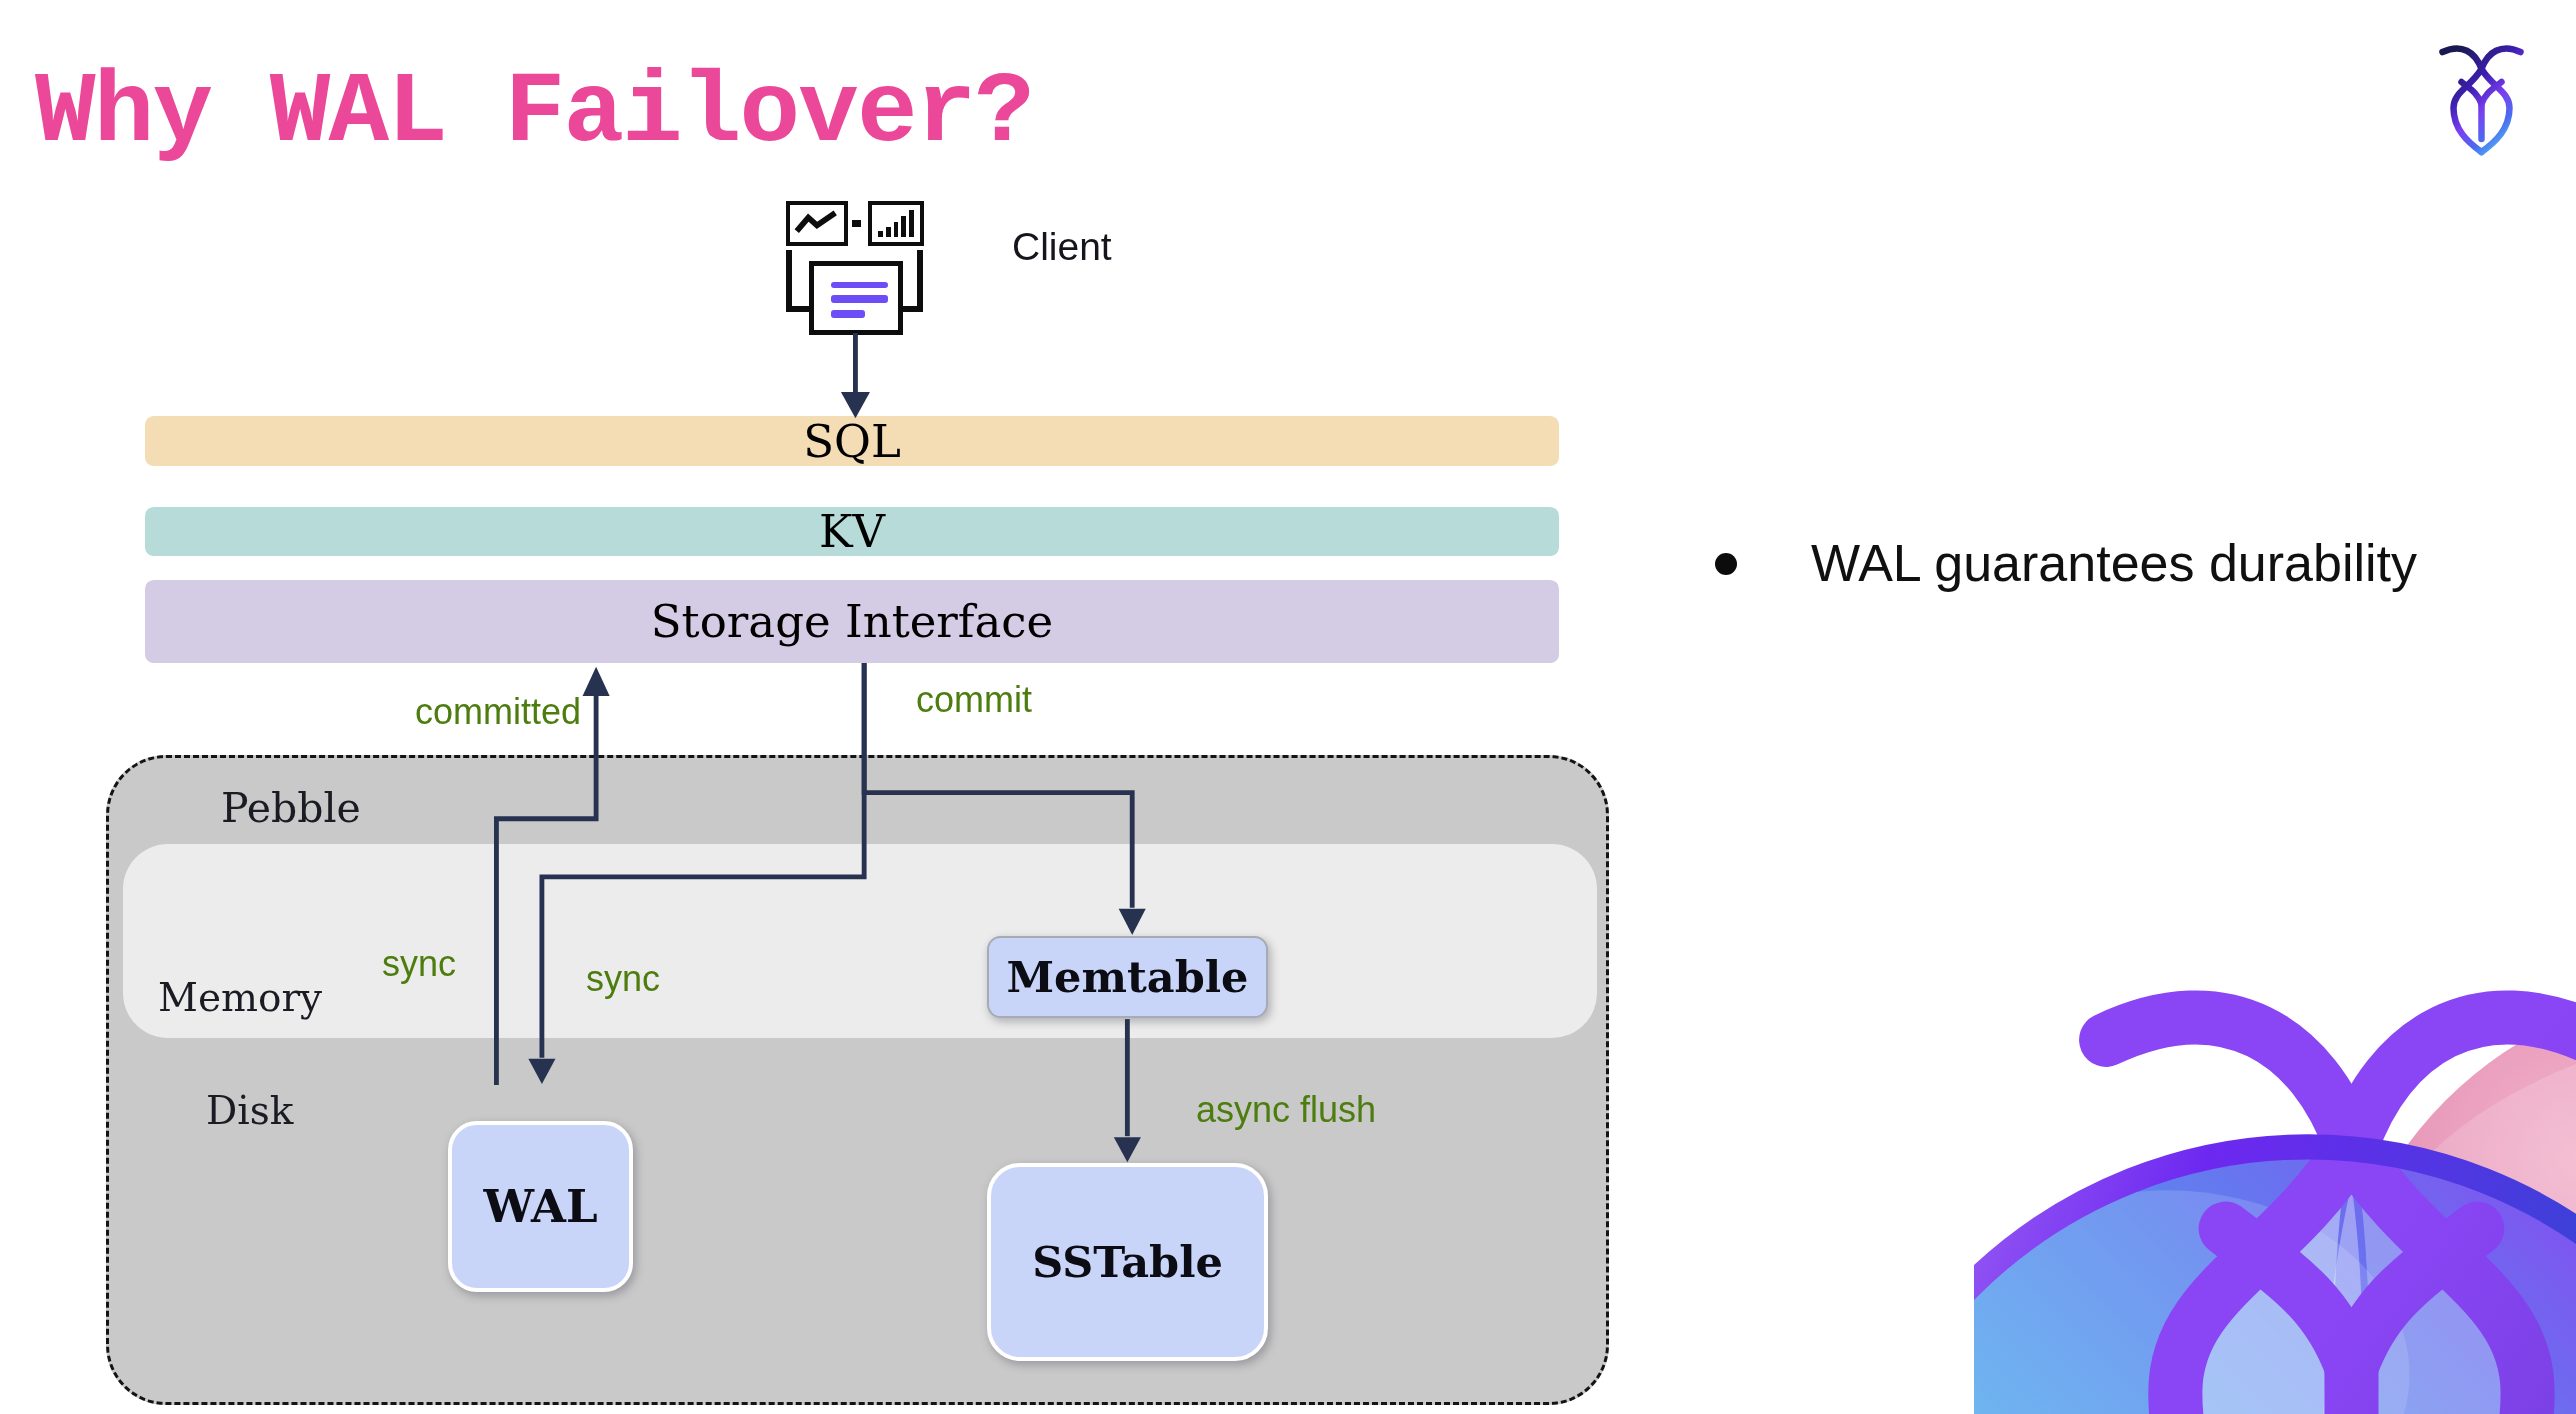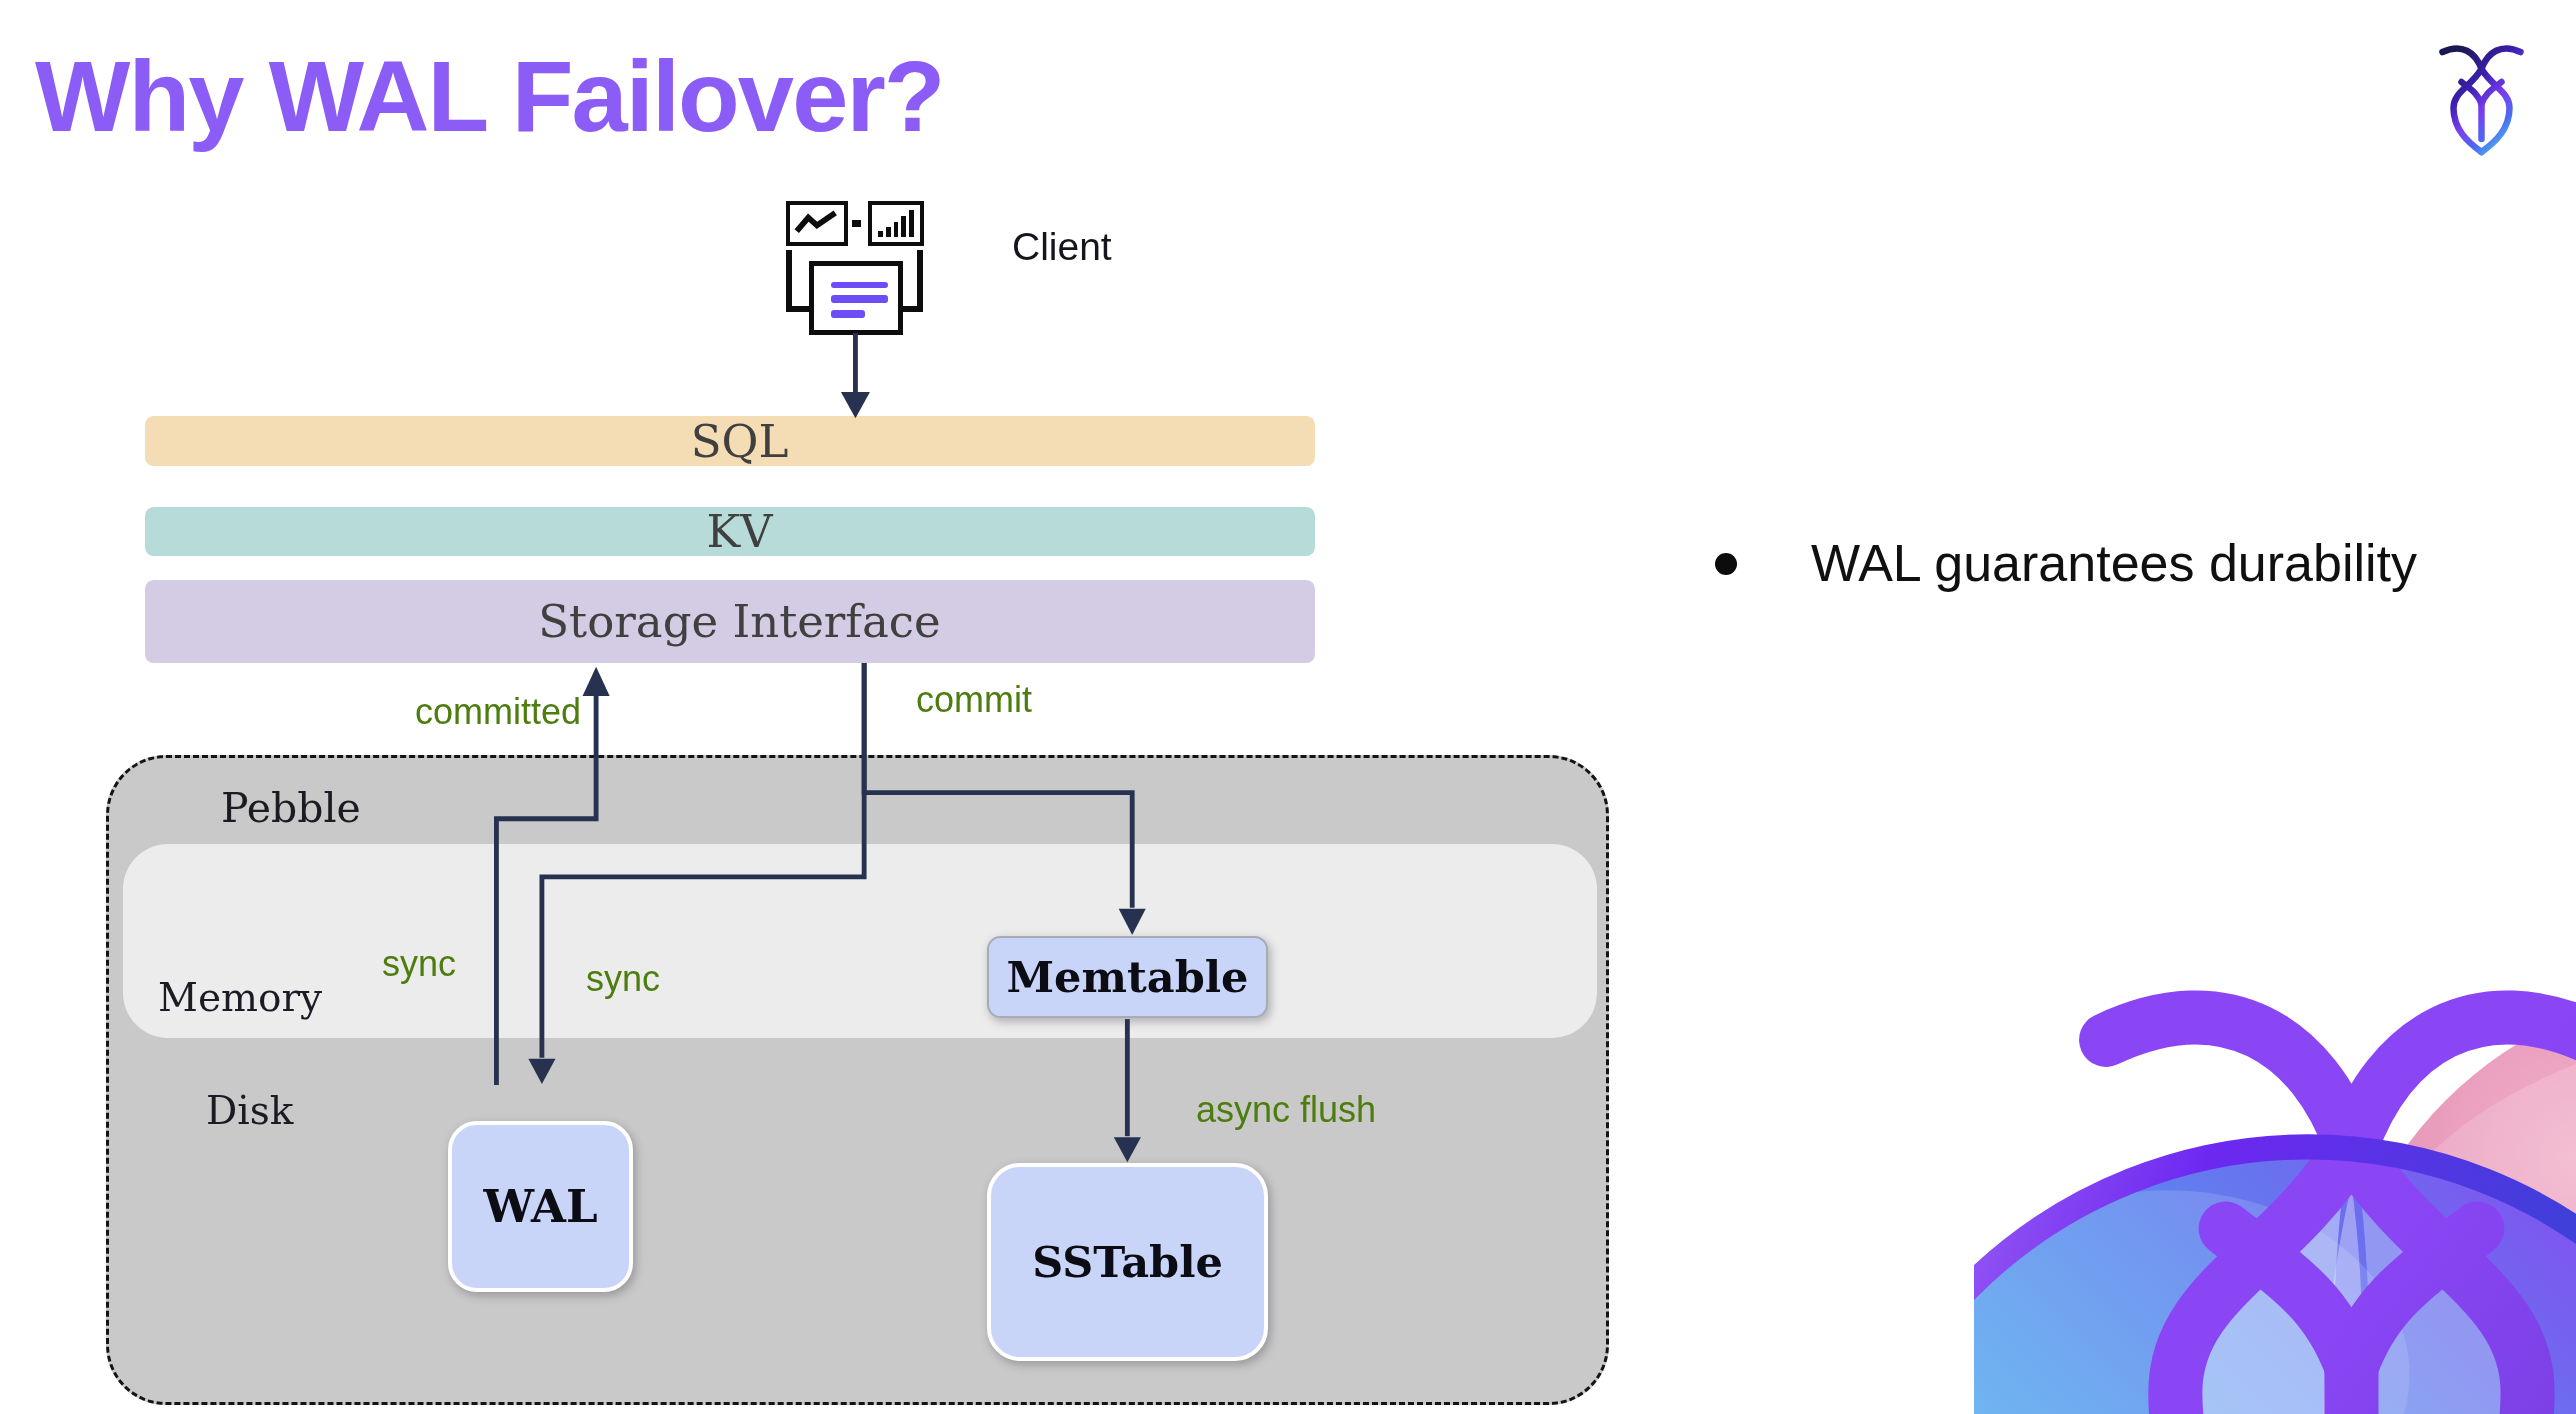--- a/index.html
+++ b/index.html
@@ -1,38 +1,38 @@
 <!DOCTYPE html>
 <html><head>
 <meta charset="utf-8">
 <style>
   html,body{margin:0;padding:0;background:#ffffff;}
   .slide{position:relative;width:2576px;height:1415px;background:#fff;overflow:hidden;
          font-family:"Liberation Sans",sans-serif;color:#111;}
 
   
-  .title{position:absolute;left:35px;top:39px;font-size:101px;font-weight:bold;
-         letter-spacing:-1.9px;color:#8b5cf6;white-space:nowrap;}
+  .title{position:absolute;left:35px;top:56px;font-size:101px;font-weight:bold;
+         letter-spacing:-1.9px;color:#ec4899;white-space:nowrap;font-family:Liberation Mono, monospace;}
 
   
   .cl-box{position:absolute;background:#fff;border:4.8px solid #0d0d0d;box-sizing:border-box;}
   .cl-chartline{left:786px;top:201px;width:62px;height:45px;}
   .cl-dash{position:absolute;left:852px;top:220px;width:8.7px;height:6.8px;background:#0d0d0d;}
   .cl-barbox{left:868px;top:201px;width:56px;height:45px;display:flex;align-items:flex-end;
              justify-content:center;gap:2.9px;padding:4.8px 3.9px;}
   .cl-bar{width:4.8px;background:#0d0d0d;}
   .br{position:absolute;background:#0d0d0d;}
   .cl-doc{left:809px;top:261px;width:94px;height:74px;border-width:5.8px;}
   .doc-line{position:absolute;border-radius:2.9px;}
   .client-label{position:absolute;left:1012px;top:225px;font-size:39px;color:#15151d;}
 
   
-  .layer-bar{position:absolute;left:145px;width:1151px;border-radius:8.7px;
+  .layer-bar{position:absolute;left:145px;width:1414px;border-radius:8.7px;
              display:flex;align-items:center;justify-content:center;
-             font-family:"DejaVu Serif","Liberation Serif",serif;font-size:45px;color:#404040;padding-left:19px;}
+             font-family:"DejaVu Serif","Liberation Serif",serif;font-size:45px;color:#000000;}
   .bar-sql{top:416px;height:50px;}
   .bar-kv{top:507px;height:49px;}
   .bar-storage{top:580px;height:83px;}
 
   
   .pebble{position:absolute;left:106px;top:755px;width:1503px;height:650px;
           background:#c9c9c9;border:3.9px dashed #141414;border-radius:60px;box-sizing:border-box;}
   .memory-band{position:absolute;left:123px;top:844px;width:1474px;height:194px;
                background:#ececec;border-radius:45px;}
   .zone-label{position:absolute;font-family:"DejaVu Serif","Liberation Serif",serif;color:#1b1b24;}

